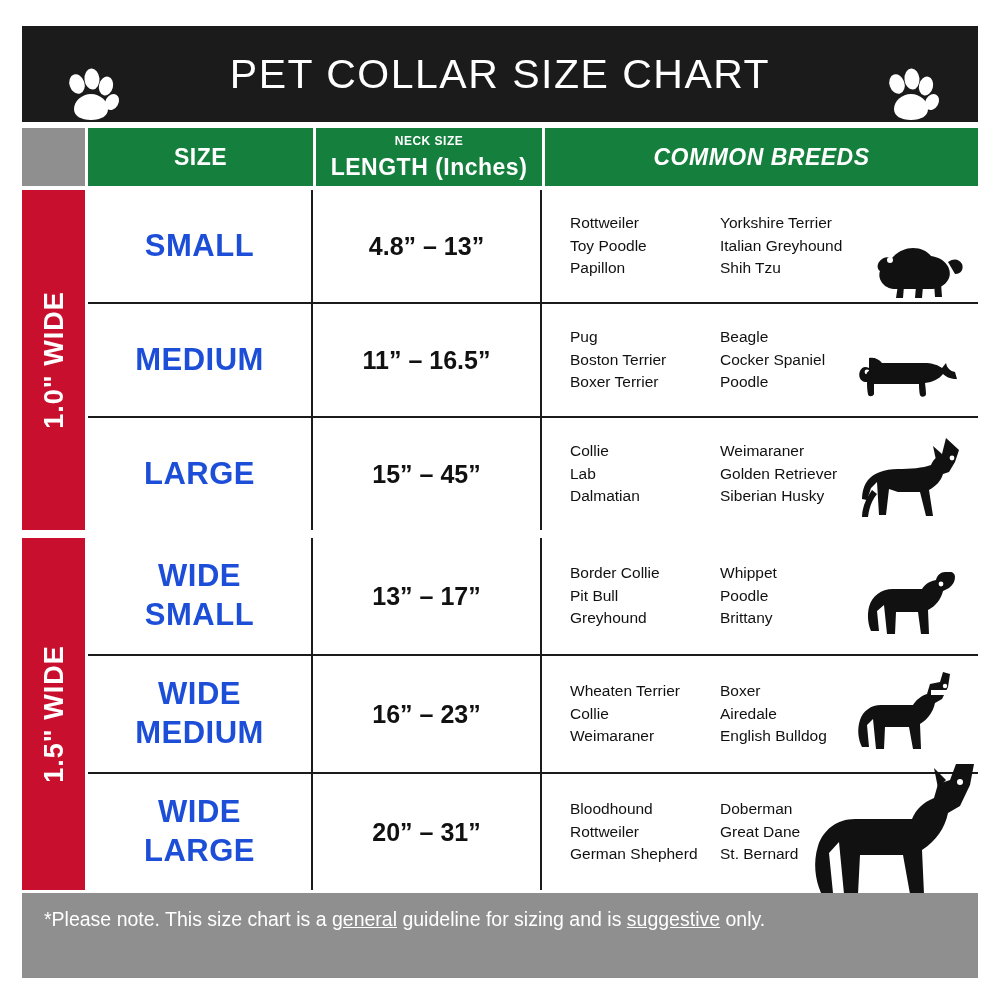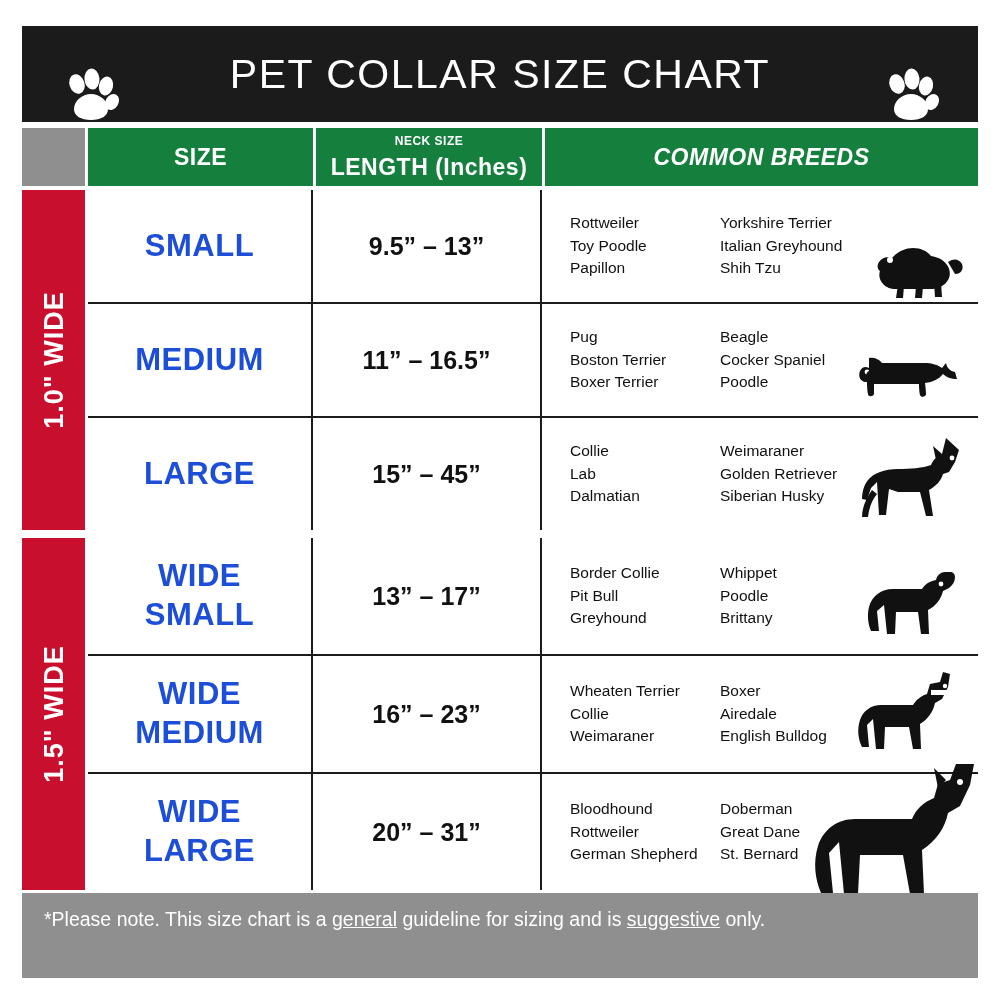--- a/index.html
+++ b/index.html
@@ -254,21 +254,21 @@
   <div class="body">
 
     <div class="group group-1">
       <div class="side">
         <span>1.0" WIDE</span>
       </div>
       <div class="rows">
 
         <div class="row">
           <div class="c-size">SMALL</div>
-          <div class="c-length">9.5” – 13”</div>
+          <div class="c-length">4.8” – 13”</div>
           <div class="c-breeds">
             <div class="breed-cols">
               <div class="breed-col">
                 <div>Rottweiler</div>
                 <div>Toy Poodle</div>
                 <div>Papillon</div>
               </div>
               <div class="breed-col">
                 <div>Yorkshire Terrier</div>
                 <div>Italian Greyhound</div>

